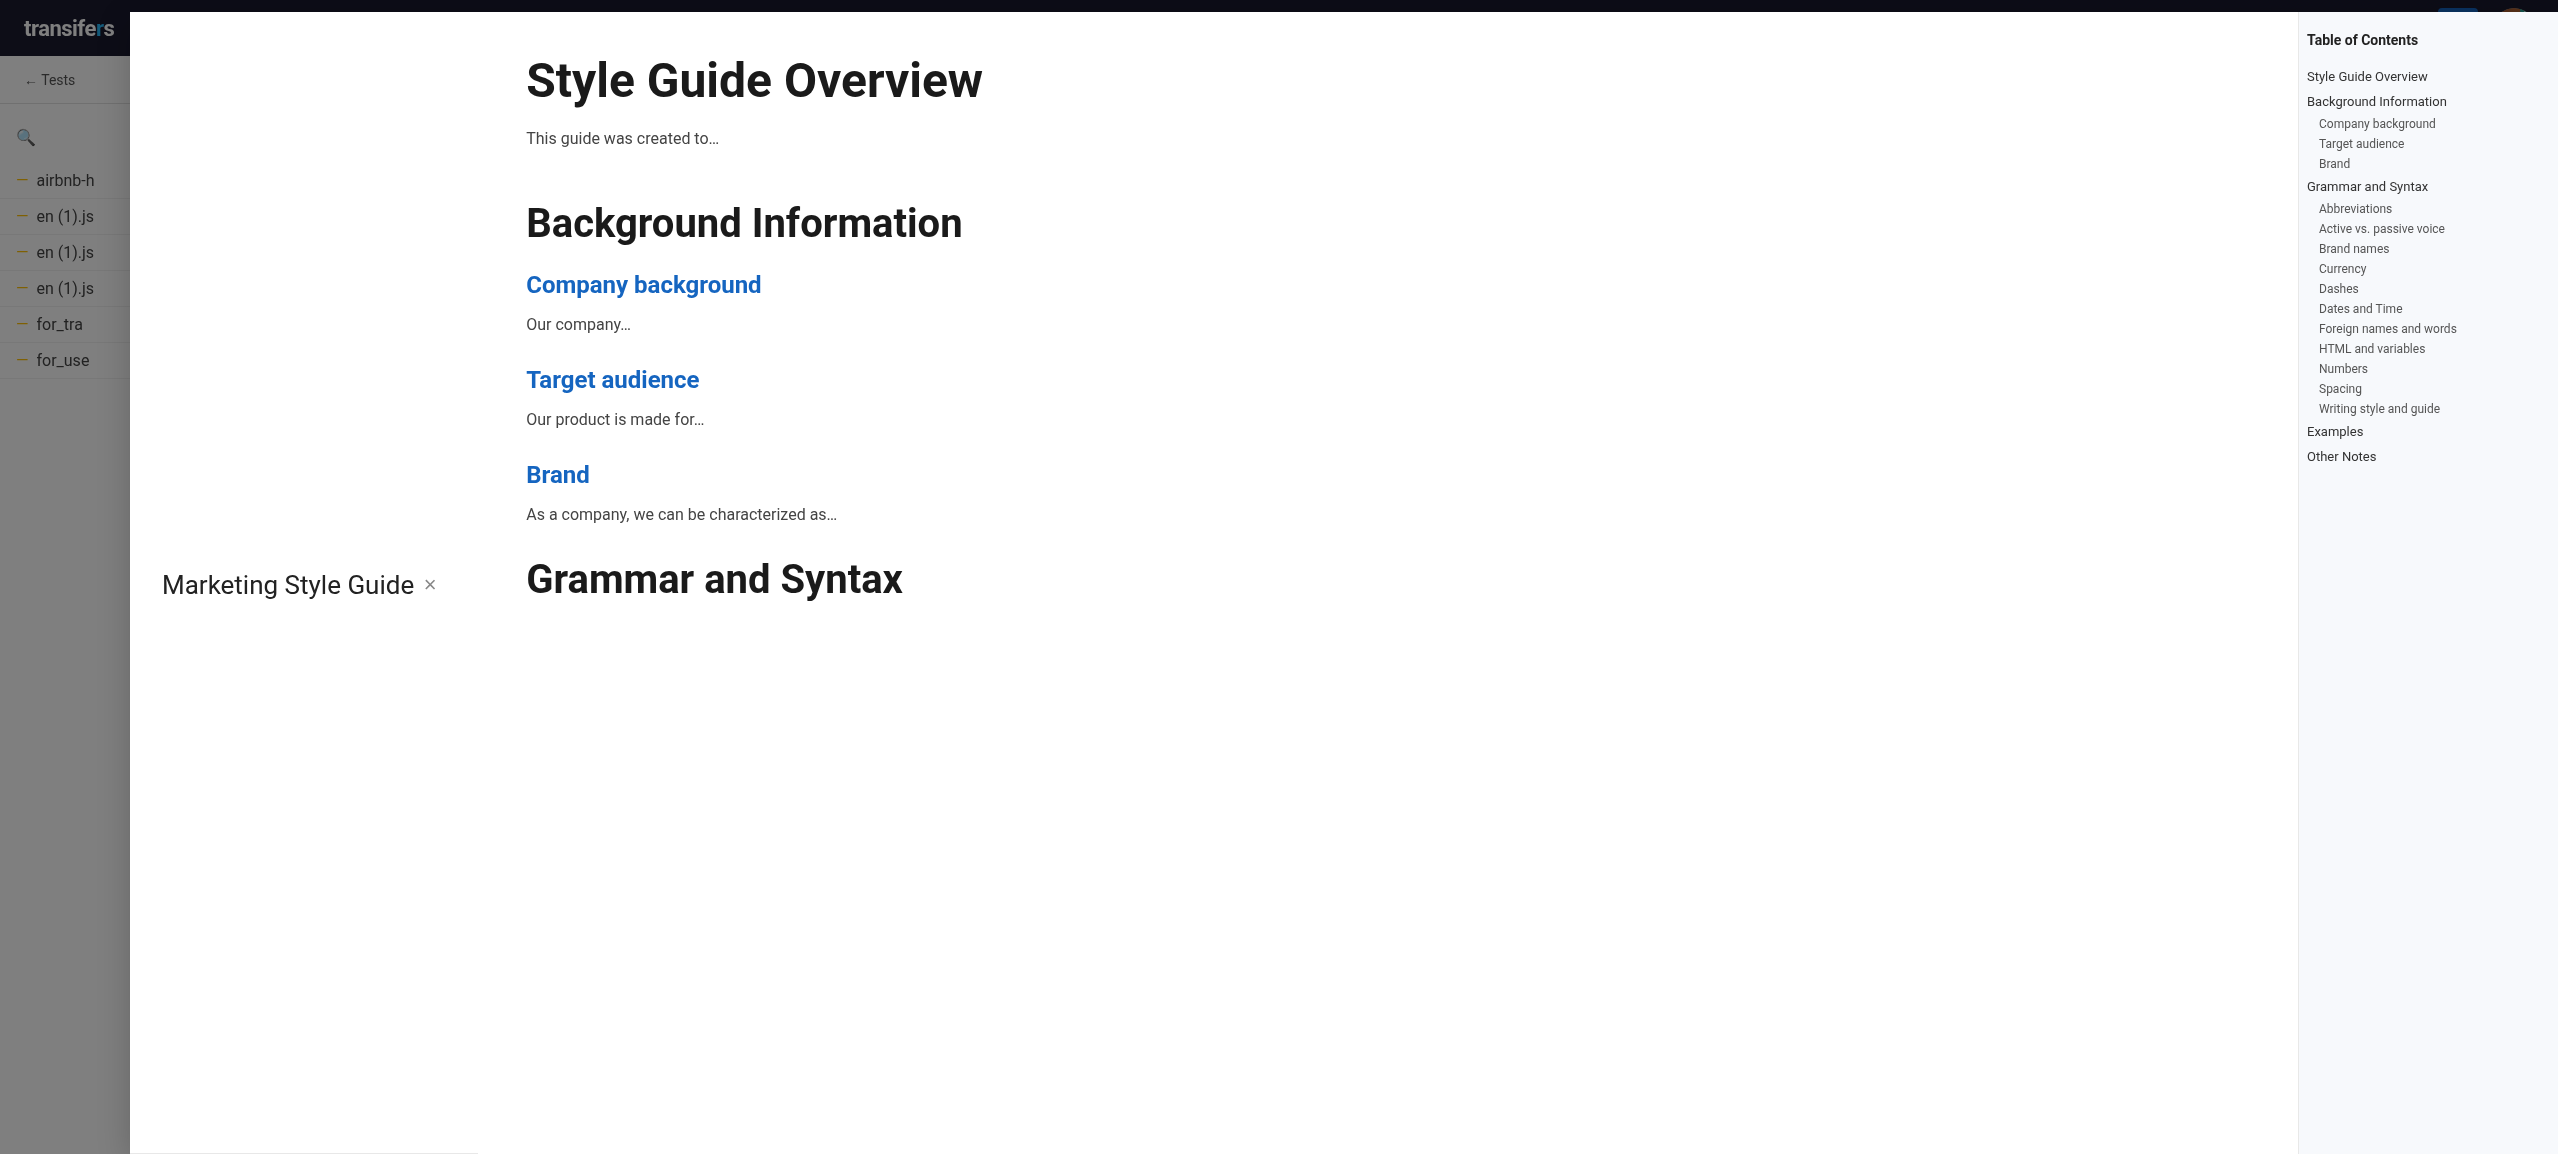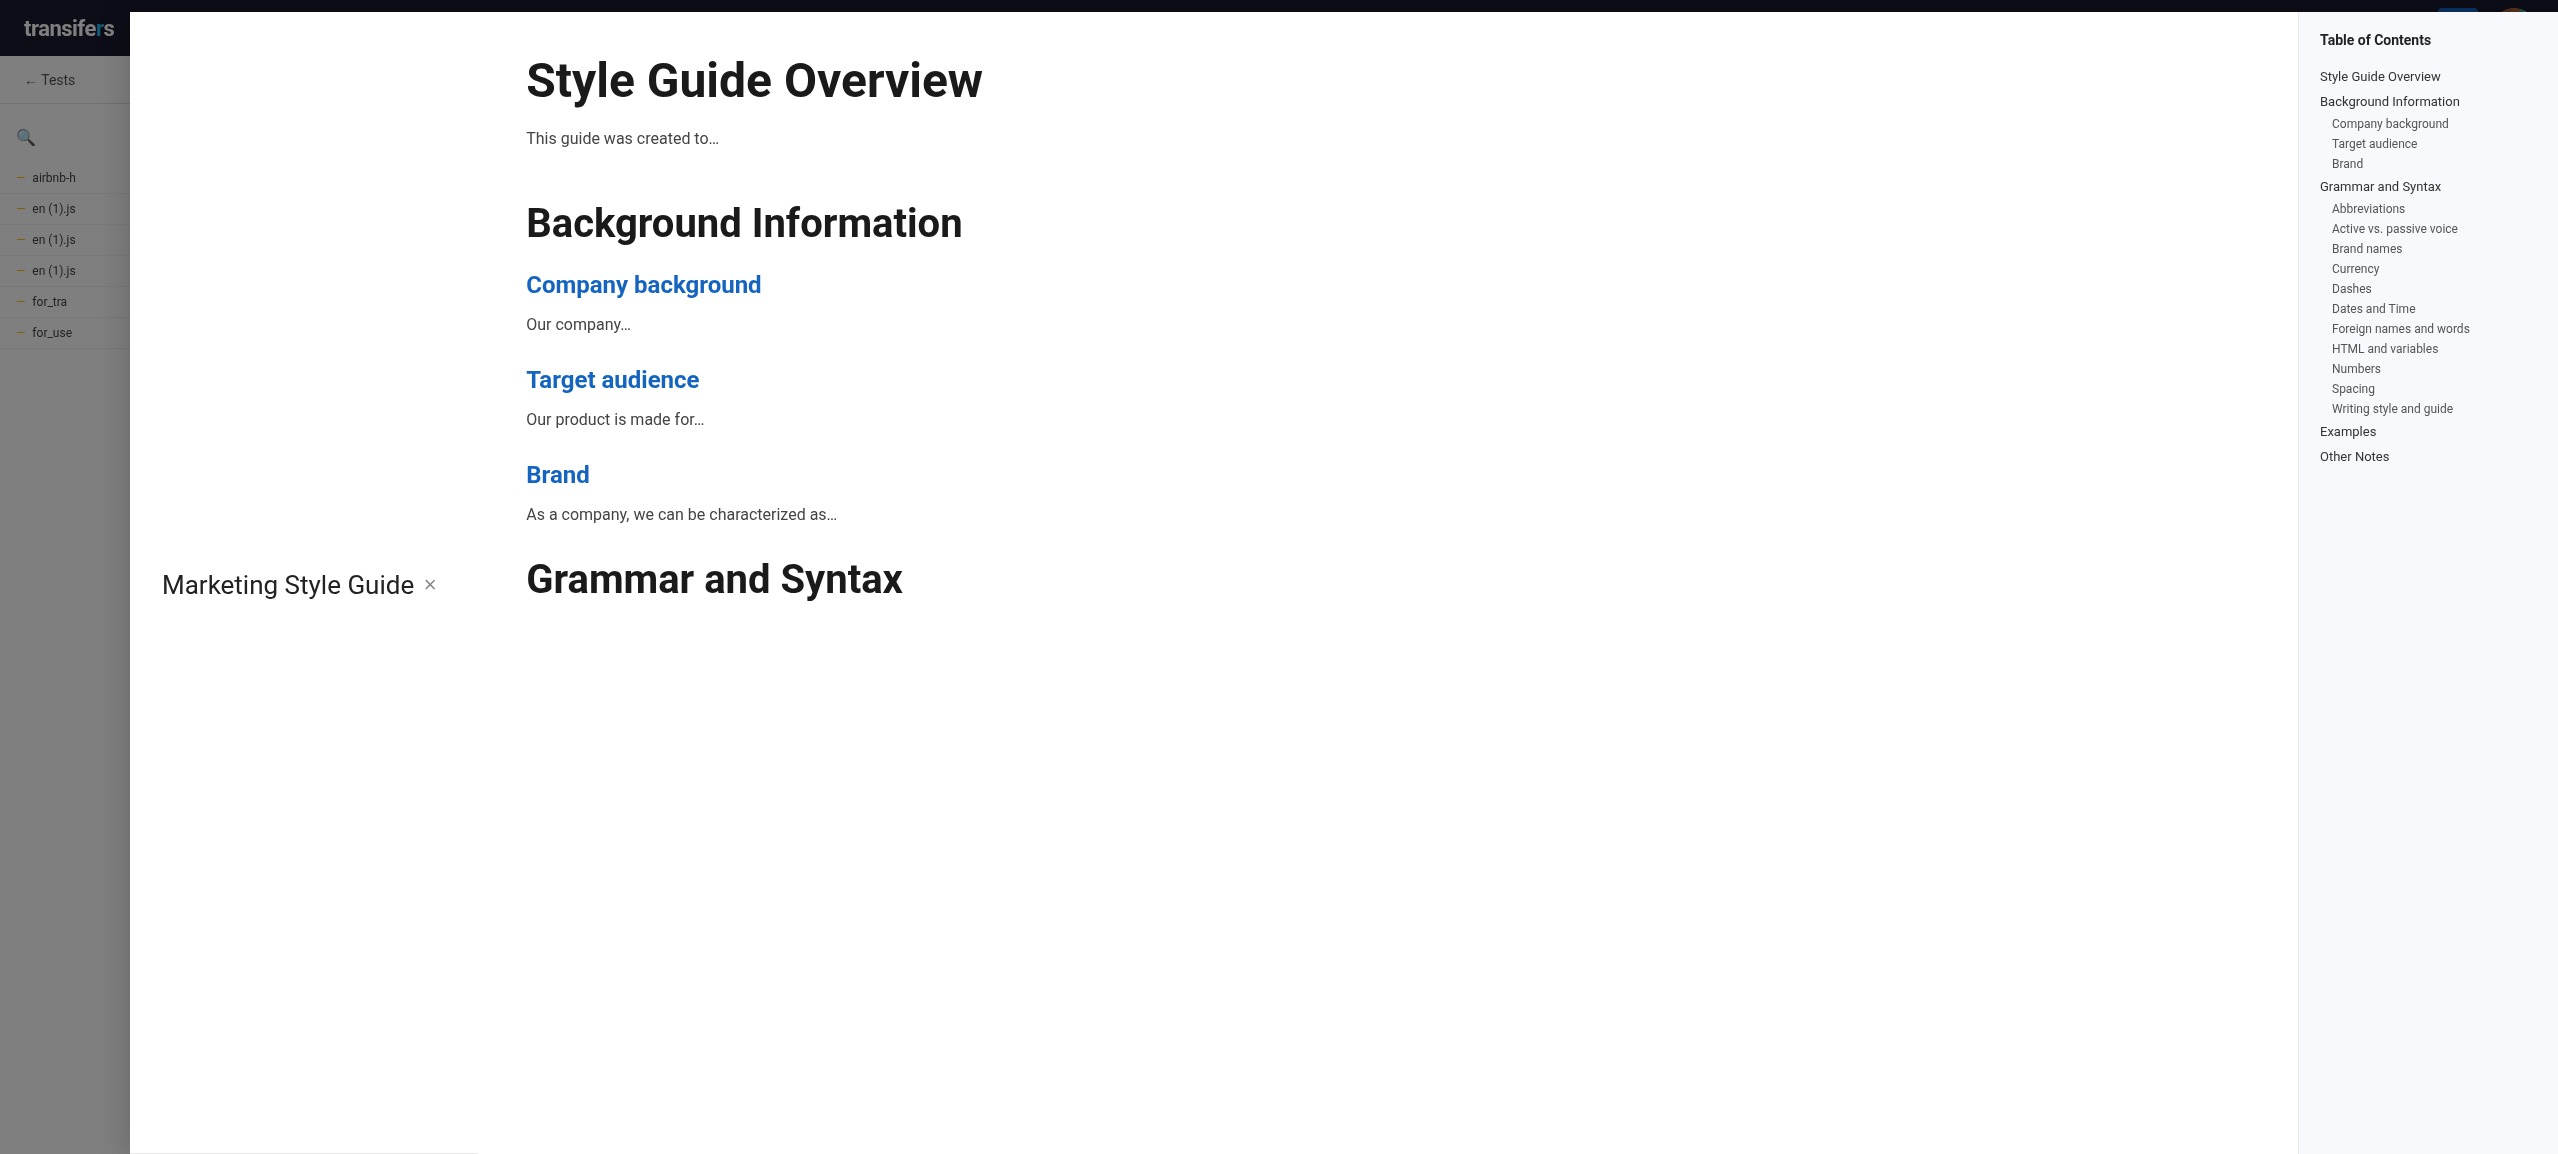--- a/index.html
+++ b/index.html
@@ -136,21 +136,21 @@
       padding: 16px 0;
     }
 
     .sidebar-search {
       padding: 8px 16px;
       margin-bottom: 8px;
     }
 
     .sidebar-file-item {
       padding: 8px 16px;
-      font-size: 12px;
+      font-size: 16px;
       color: #444;
       cursor: pointer;
       border-bottom: 1px solid #f0f0f0;
     }
 
     .sidebar-file-item .file-dash {
       color: #ffc107;
       margin-right: 4px;
     }
 
@@ -267,21 +267,21 @@
       font-weight: 700;
       color: #1a1a1a;
       margin-bottom: 20px;
       margin-top: 8px;
     }
 
     
     .toc-panel {
       width: 260px;
       flex-shrink: 0;
-      padding: 20px 21px;
+      padding: 20px 8px;
       background: #f7f9fc;
       border-left: 1px solid #e8e8e8;
       overflow-y: auto;
     }
 
     .toc-title {
       font-size: 14px;
       font-weight: 700;
       color: #222;
       margin-bottom: 16px;

